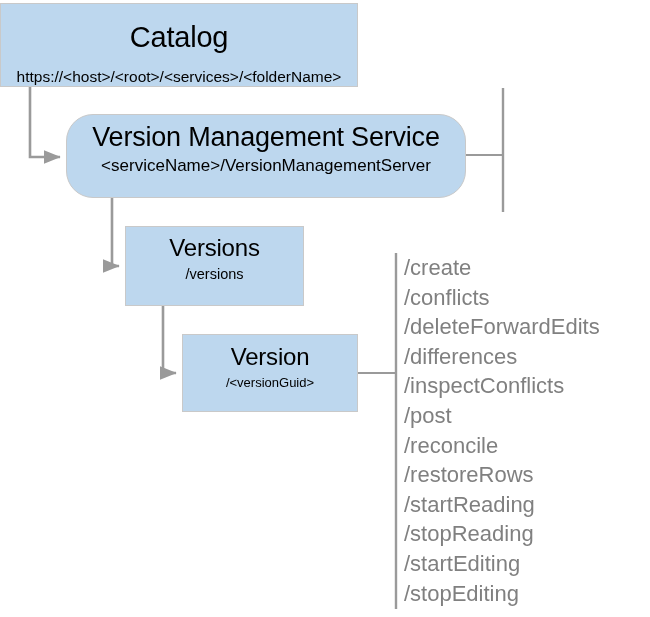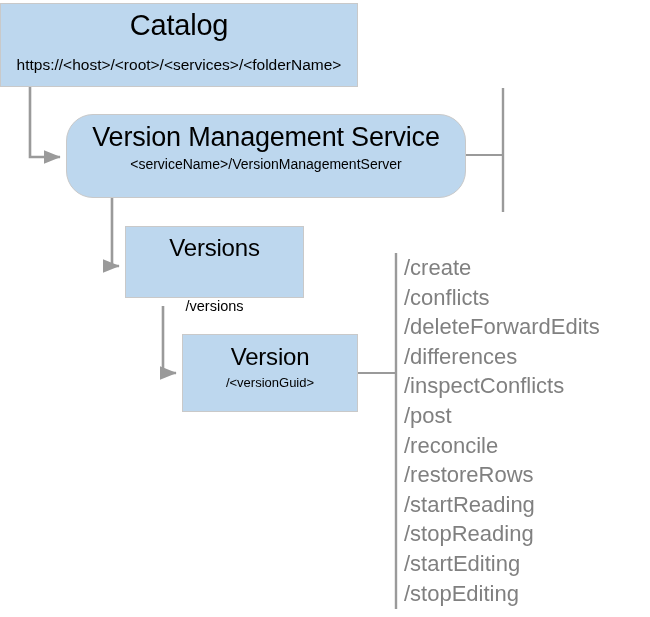--- a/index.html
+++ b/index.html
@@ -50,43 +50,42 @@
   .node-sub {
     line-height: 1.1;
     white-space: nowrap;
   }
 
   
   #node-catalog {
     left: 0px;  top: 3px;
     width: 358px; height: 84px;
     justify-content: flex-start;
-    padding-top: 6px;
+    padding-top: 18px;
   }
   #node-catalog .node-title { font-size: 29px; }
   #node-catalog .node-sub  { font-size: 15.5px; margin-top: 16px; }
 
   
   #node-vms {
     left: 66px; top: 114px;
     width: 400px; height: 84px;
     justify-content: flex-start;
     padding-top: 8px;
     border-radius: 27px;
   }
   #node-vms .node-title { font-size: 27px; }
-  #node-vms .node-sub  { font-size: 14px; margin-top: 6px; }
+  #node-vms .node-sub  { font-size: 17px; margin-top: 6px; }
 
   
   #node-versions {
     left: 125px; top: 226px;
-    width: 179px; height: 72px;
+    width: 179px; height: 80px;
     justify-content: flex-start;
     padding-top: 8px;
-    gap: 32px;
   }
   #node-versions .node-title { font-size: 24px; }
   #node-versions .node-sub  { font-size: 14.5px; margin-top: 7px; }
 
   
   #node-version {
     left: 182px; top: 334px;
     width: 176px; height: 78px;
     justify-content: flex-start;
     padding-top: 9px;

